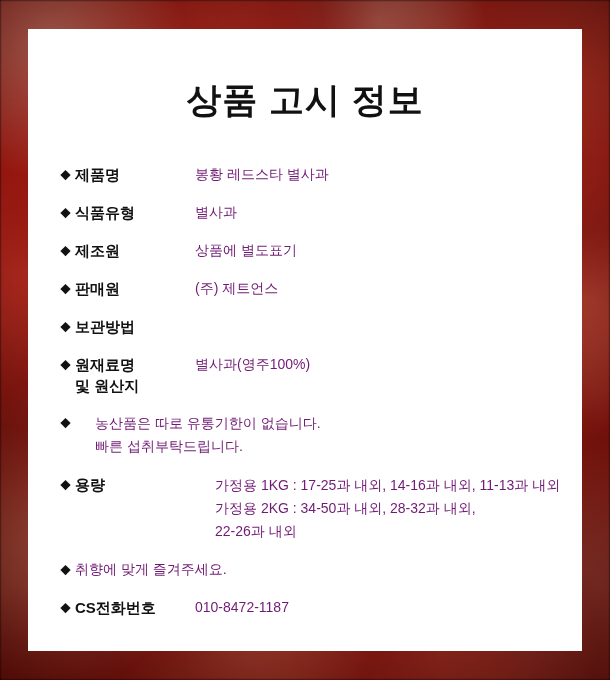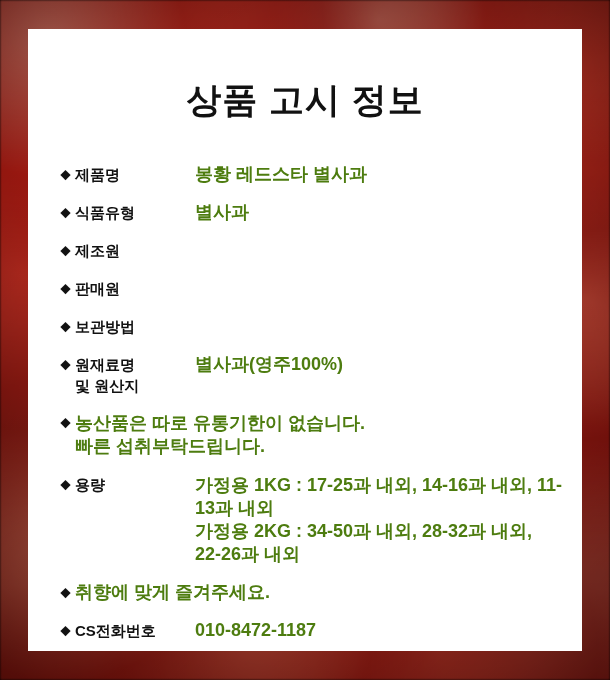--- a/index.html
+++ b/index.html
@@ -89,27 +89,27 @@
     flex: 0 0 120px;
     width: 120px;
     font-size: 15px;
     font-weight: bold;
     color: #111;
     line-height: 21px;
     white-space: pre-line;
   }
   .value {
     flex: 1 1 auto;
-    font-size: 18px;
-    color: #4d7c0f;
+    font-size: 14px;
+    color: #701a75;
     line-height: 21px;
     white-space: pre-line;
-    font-weight: bold;
+    font-weight: normal;
   }
-  .value.multi { line-height: 23px; }
+  .value.multi { line-height: 23px; margin-left: 20px; }
 </style>
 </head>
 <body>
 
 <div class="page">
   <div class="bg"></div>
   <div class="bg-dark"></div>
 
   <div class="card">
     <h1 class="title">상품 고시 정보</h1>
@@ -124,25 +124,27 @@
 
       <div class="row">
         <span class="bullet">◆</span>
         <span class="label">식품유형</span>
         <span class="value">별사과</span>
       </div>
 
       <div class="row">
         <span class="bullet">◆</span>
         <span class="label">제조원</span>
+        <span class="value">상품에 별도표기</span>
       </div>
 
       <div class="row">
         <span class="bullet">◆</span>
         <span class="label">판매원</span>
+        <span class="value">(주) 제트언스</span>
       </div>
 
       <div class="row">
         <span class="bullet">◆</span>
         <span class="label">보관방법</span>
       </div>
 
       <div class="row">
         <span class="bullet">◆</span>
         <span class="label">원재료명

